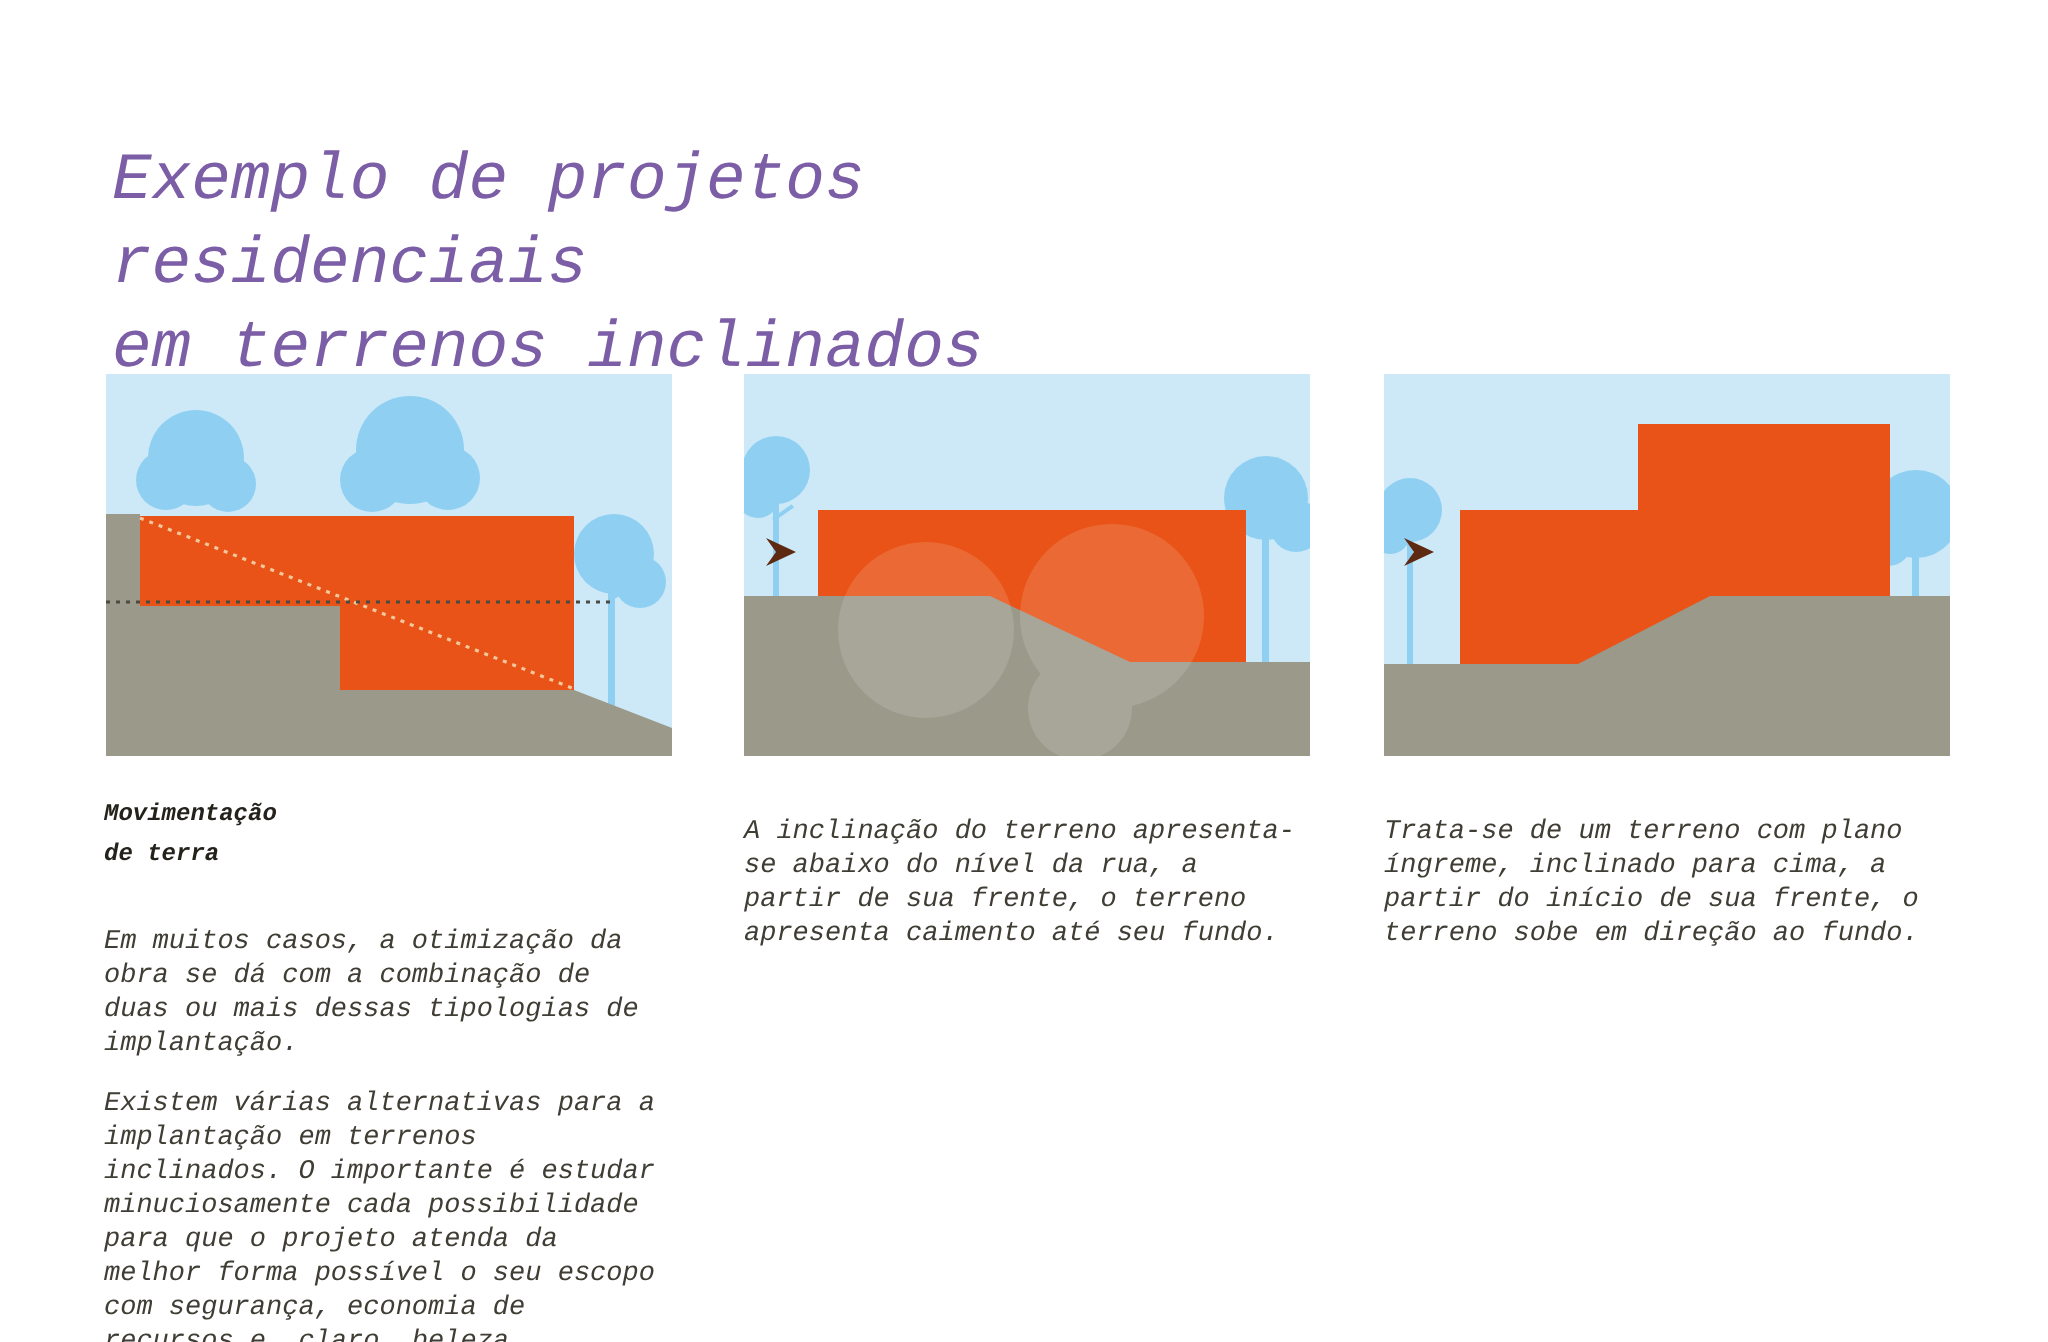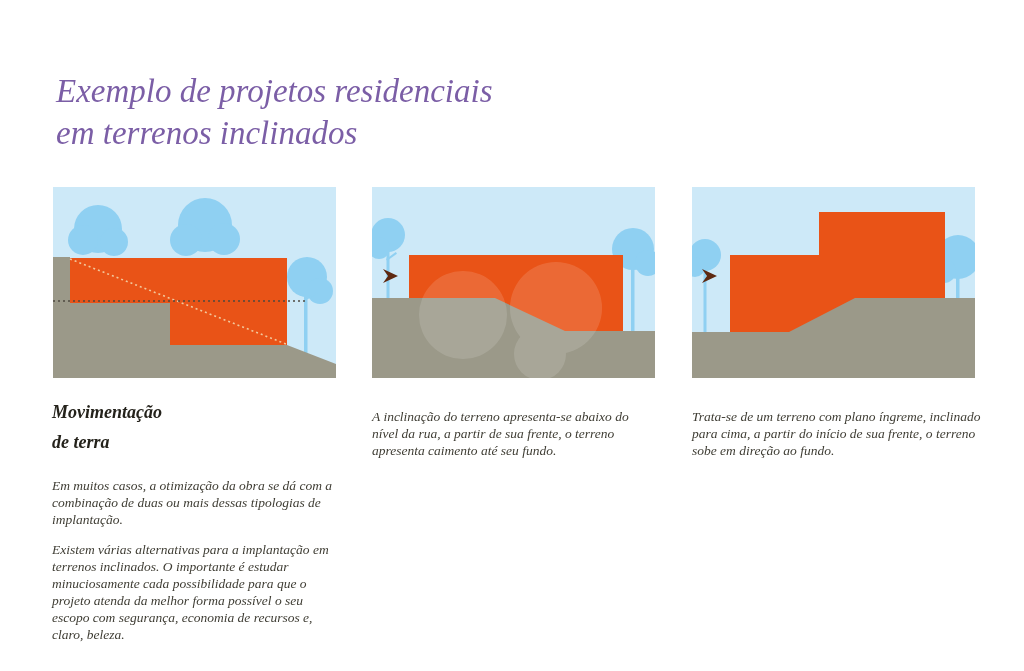--- a/index.html
+++ b/index.html
@@ -1,17 +1,17 @@
 <!DOCTYPE html>
 <html style="--page_bg: #ffffff; --title: #7b5ea6; --heading: #24221b; --body: #3f3d34; --sky: #cde9f8; --tree: #8fd0f2; --ground: #9b9989; --building: #e95317; --arrow: #5e2911; --dotted_light: #f2c79b; --dotted_dark: #4f4a40; --watermark: #ffffff;"><head>
 <meta charset="utf-8">
 <style>
   html,body{margin:0;padding:0;background:#ffffff;}
   .page{position:relative;width:1016px;height:671px;background:var(--page_bg);
-        font-family:Liberation Serif, serif;overflow:hidden;}
+        font-family:Liberation Mono, monospace;overflow:hidden;}
 
   .page-title{position:absolute;left:56px;top:70px;width:600px;
               font-style:italic;font-weight:400;font-size:33px;line-height:42px;
               color:var(--title);white-space:pre-line;}
 
   .figure{position:absolute;top:187px;width:283px;height:191px;display:block;}
   #fig-1{left:53px;} #fig-2{left:372px;} #fig-3{left:692px;}
 
   .sky{fill:var(--sky);}
   .tree{fill:var(--tree);}
@@ -21,21 +21,21 @@
   .dot-light{stroke:var(--dotted_light);stroke-width:1.6;stroke-dasharray:2 3;fill:none;}
   .dot-dark{stroke:var(--dotted_dark);stroke-width:1.5;stroke-dasharray:2 3;fill:none;}
   .wm{opacity:0.13;}
   .wm circle{fill:var(--watermark);}
 
   .col{position:absolute;top:397px;}
   #col-1{left:52px;width:283px;}
   #col-2{left:372px;width:278px;}
   #col-3{left:692px;width:292px;}
 
-  .col-heading{font-style:italic;font-weight:700;font-size:18px;line-height:30px;
+  .col-heading{font-style:italic;font-weight:700;font-size:12px;line-height:20px;
                color:var(--heading);white-space:pre-line;min-height:46px;margin:0 0 20px 0;}
   .col p{font-style:italic;font-weight:400;font-size:13.5px;line-height:17px;
          color:var(--body);margin:11px 0 13px 0;}
 </style>
 </head>
 <body>
 
 <div class="page">
 
   <div class="page-title">Exemplo de projetos residenciais

